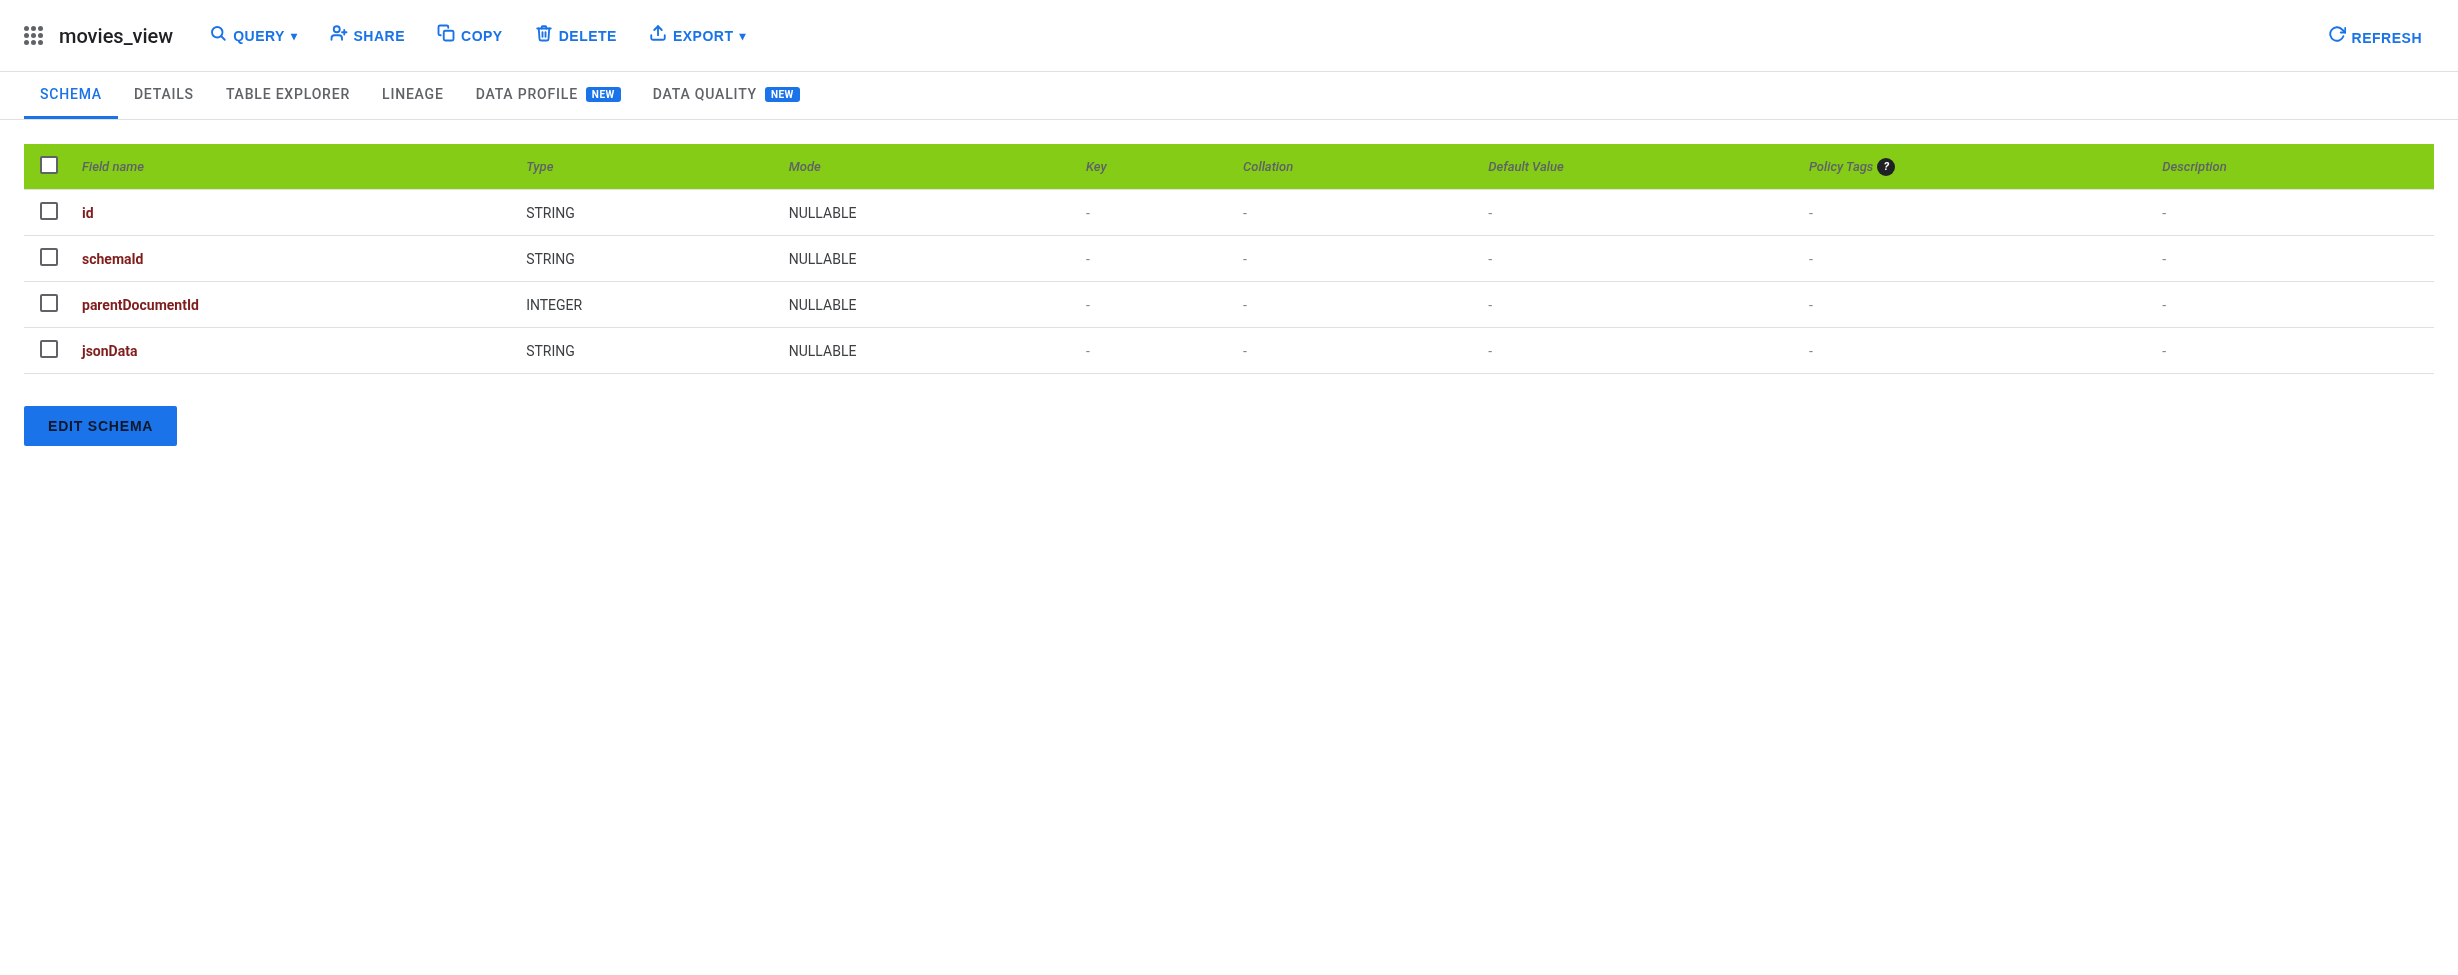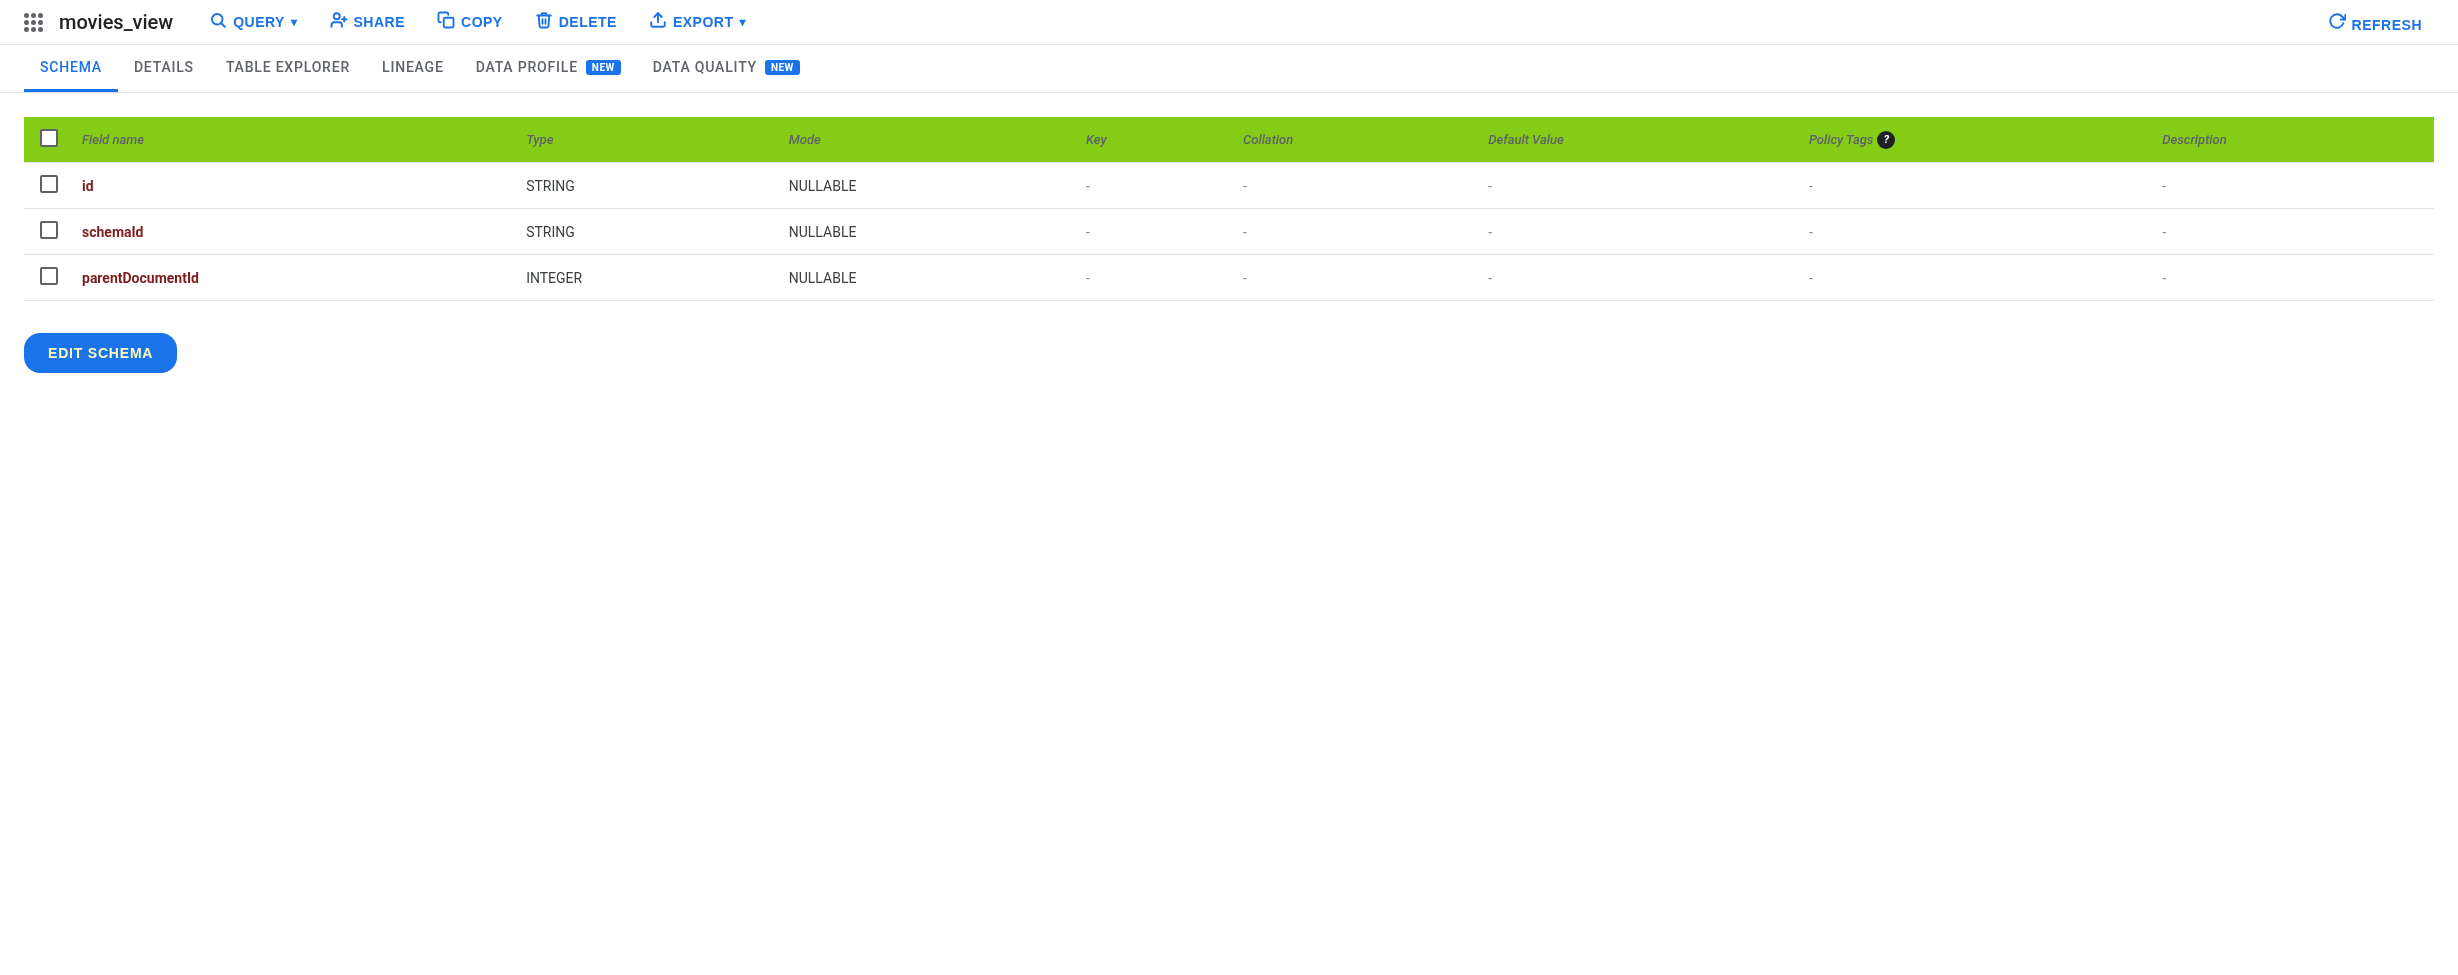--- a/index.html
+++ b/index.html
@@ -8,21 +8,21 @@
       background: #fff;
       color: #202124;
       font-size: 14px;
     }
 
     
     .toolbar {
       display: flex;
       align-items: center;
       padding: 0 24px;
-      height: 45px;
+      height: 72px;
       border-bottom: 1px solid #e0e0e0;
       gap: 8px;
     }
     .toolbar-title {
       font-size: 20px;
       font-weight: 500;
       color: #202124;
       margin-right: 16px;
     }
     .toolbar-grid-icon {
@@ -220,23 +220,23 @@
       align-items: center;
       justify-content: center;
       font-size: 11px;
       font-weight: 700;
     }
 
     
     .edit-schema-btn {
       margin-top: 32px;
       background: #1a73e8;
-      color: #fef9c3;
+      color: #0f172a;
       border: none;
-      border-radius: 16px;
+      border-radius: 2px;
       padding: 12px 24px;
       font-size: 14px;
       font-weight: 700;
       letter-spacing: 0.8px;
       cursor: pointer;
       text-transform: uppercase;
     }
   </style>
 </head>
 <body>
@@ -423,20 +423,33 @@
       </td>
       <td><span class="field-name">parentDocumentId</span></td>
       <td>INTEGER</td>
       <td>NULLABLE</td>
       <td><span class="dash">-</span></td>
       <td><span class="dash">-</span></td>
       <td><span class="dash">-</span></td>
       <td><span class="dash">-</span></td>
       <td><span class="dash">-</span></td>
     </tr>
+        <tr>
+      <td class="td-checkbox">
+        <div class="checkbox"></div>
+      </td>
+      <td><span class="field-name">jsonData</span></td>
+      <td>STRING</td>
+      <td>NULLABLE</td>
+      <td><span class="dash">-</span></td>
+      <td><span class="dash">-</span></td>
+      <td><span class="dash">-</span></td>
+      <td><span class="dash">-</span></td>
+      <td><span class="dash">-</span></td>
+    </tr>
       </tbody>
   </table>
 
   
   <button class="edit-schema-btn">
     <span>EDIT SCHEMA</span>
   </button>
 
 </div>
 

